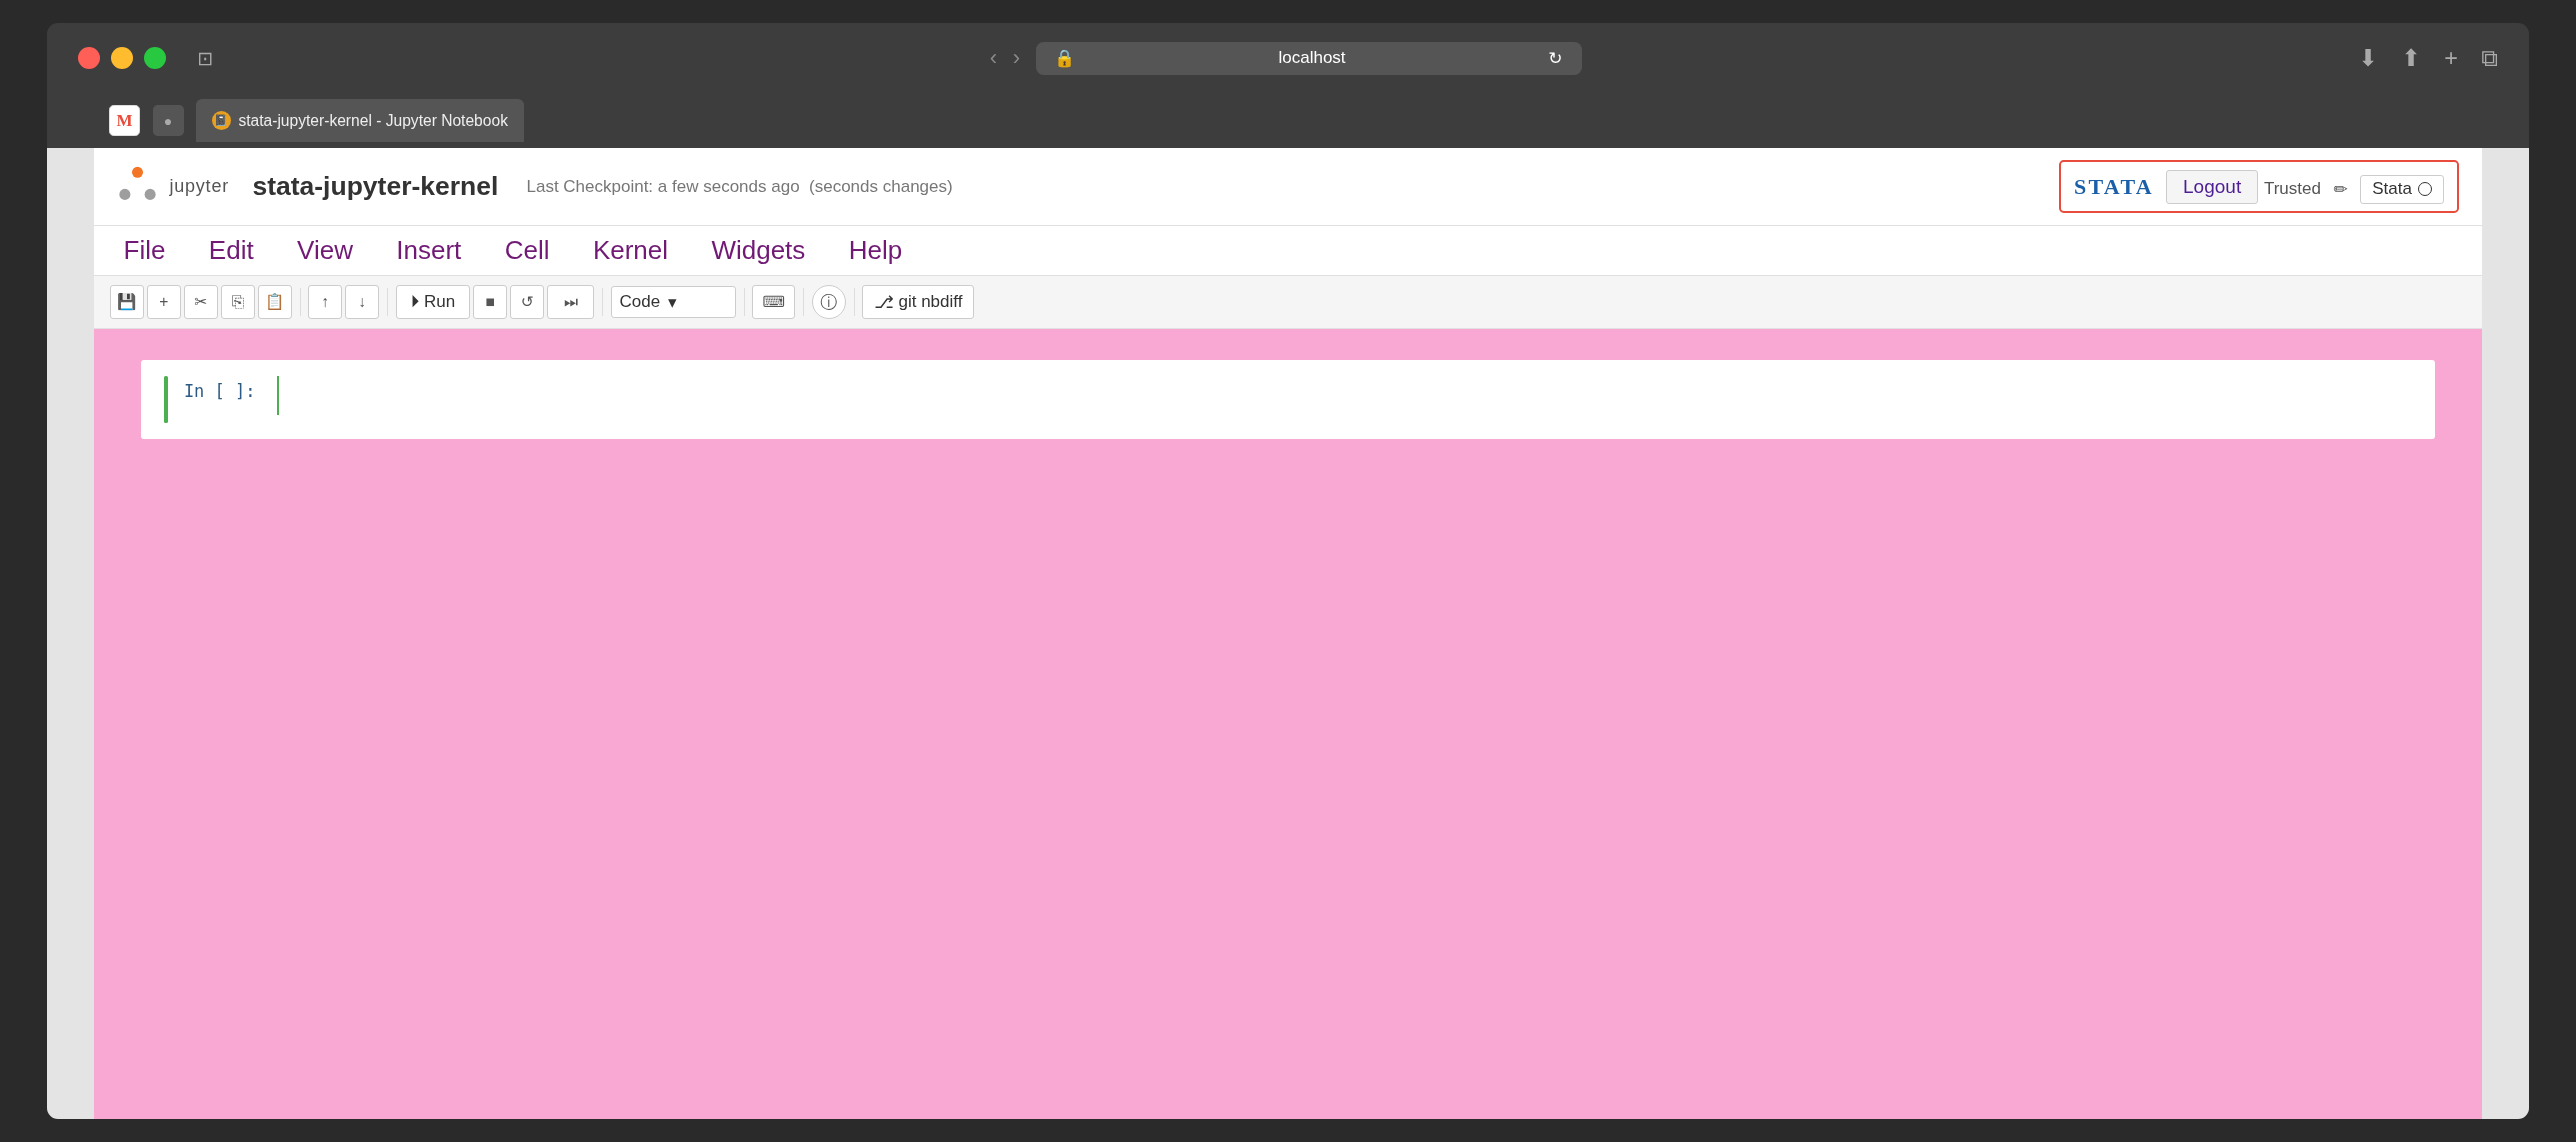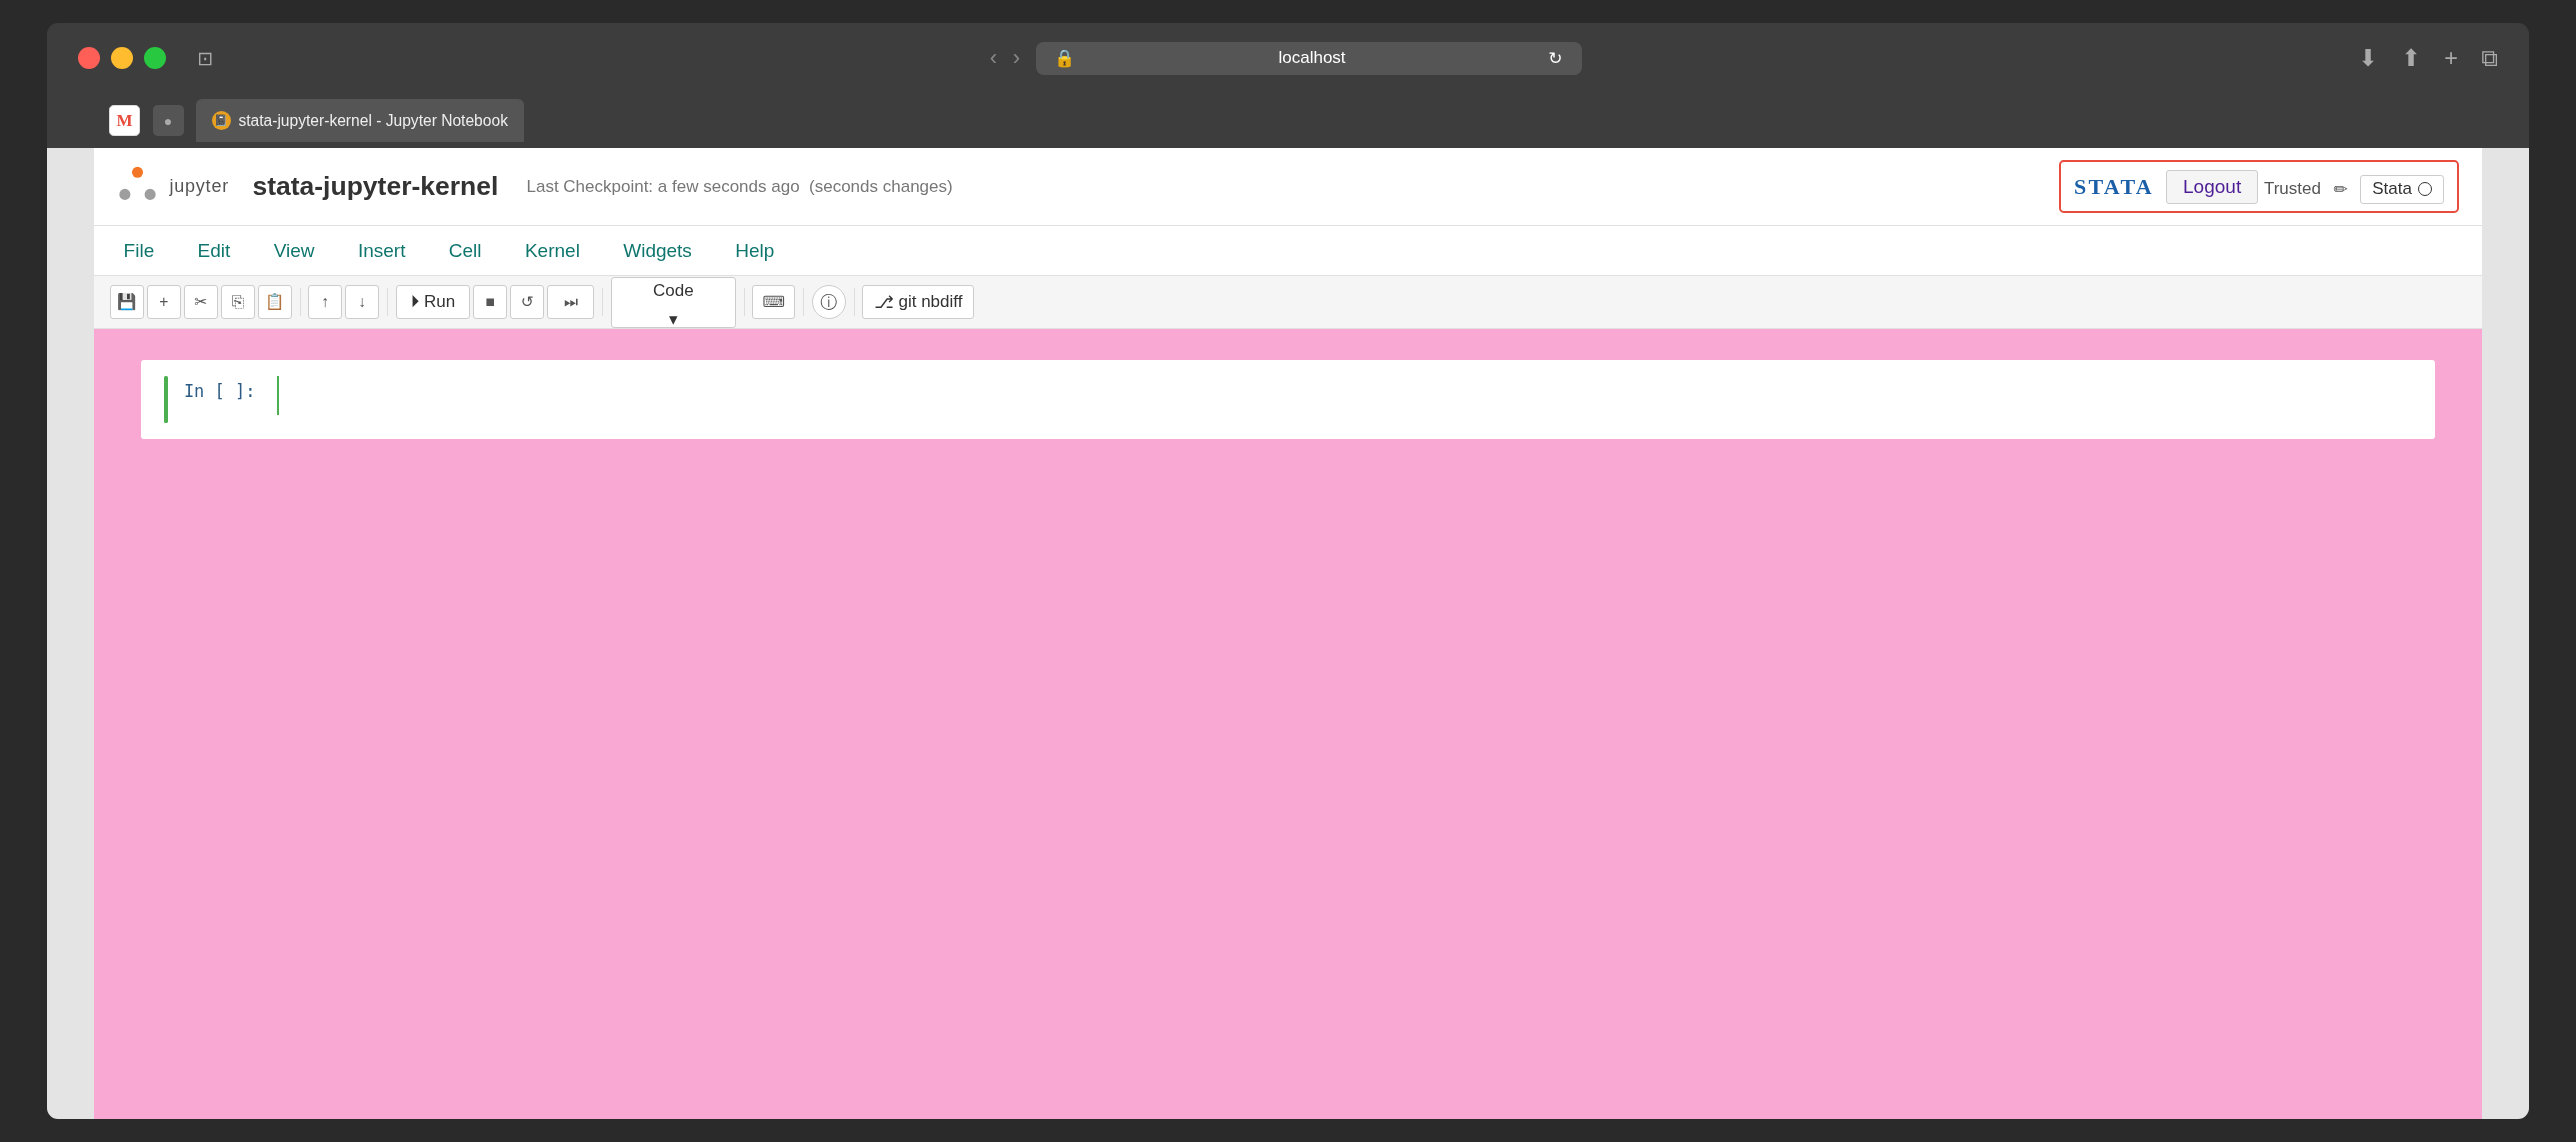--- a/index.html
+++ b/index.html
@@ -273,22 +273,22 @@
       background: #fff;
       border-bottom: 0.8px solid #e0e0e0;
       height: 50px;
       display: flex;
       align-items: center;
       padding: 0 23.4px;
       gap: 31px;
     }
 
     .menu-item {
-      font-size: 19px;
-      color: #0f766e;
+      font-size: 26px;
+      color: #701a75;
       cursor: pointer;
       padding: 3.1px 6.2px;
     }
 
     
     .toolbar {
       background: #f5f5f5;
       border-bottom: 0.8px solid #e0e0e0;
       height: 53px;
       display: flex;
@@ -332,27 +332,26 @@
       height: 34px;
     }
 
     .cell-type-select {
       border: 0.8px solid #ccc;
       border-radius: 3.1px;
       background: #fff;
       padding: 3.1px 7.8px;
       font-size: 17px;
       color: #333;
-      height: 51px;
+      height: 32px;
       display: flex;
       align-items: center;
       gap: 7.8px;
       cursor: pointer;
       min-width: 125px;
-      flex-direction: column;
     }
 
     .keyboard-icon-btn {
       border: 0.8px solid #ccc;
       border-radius: 3.1px;
       background: #fff;
       padding: 3.1px 9.4px;
       font-size: 15.6px;
       color: #555;
       cursor: pointer;

